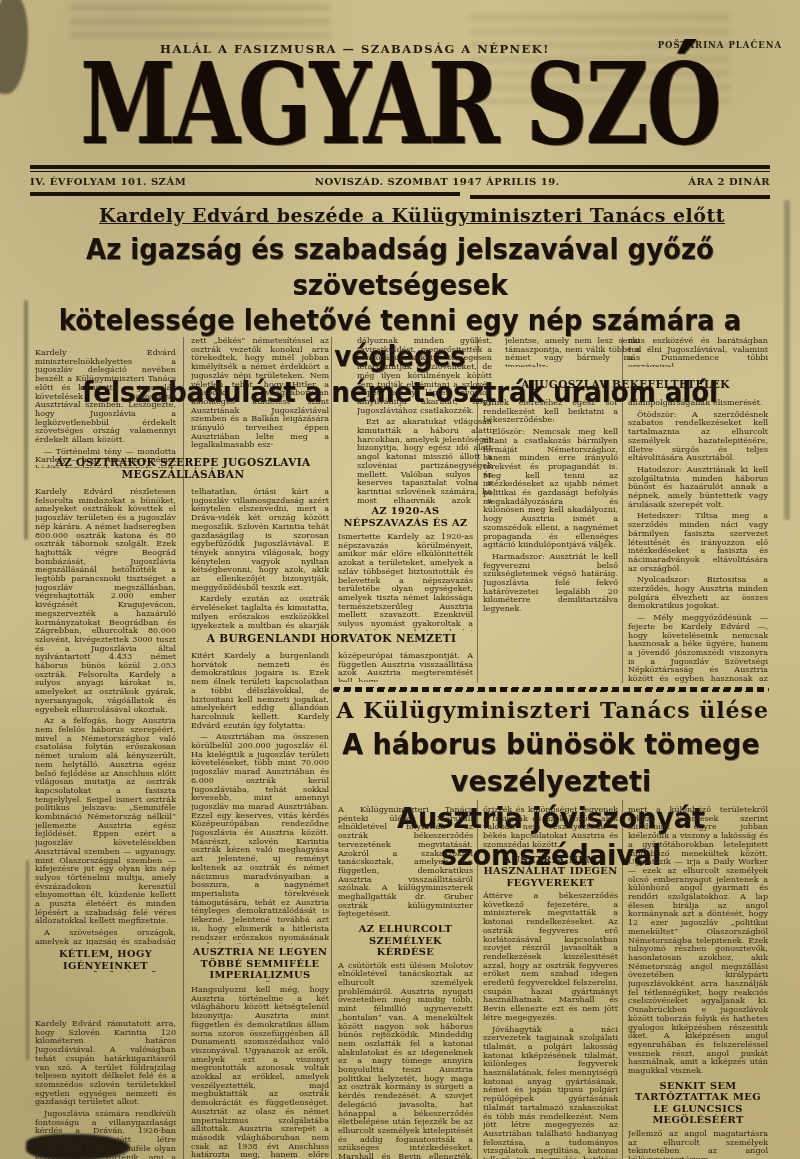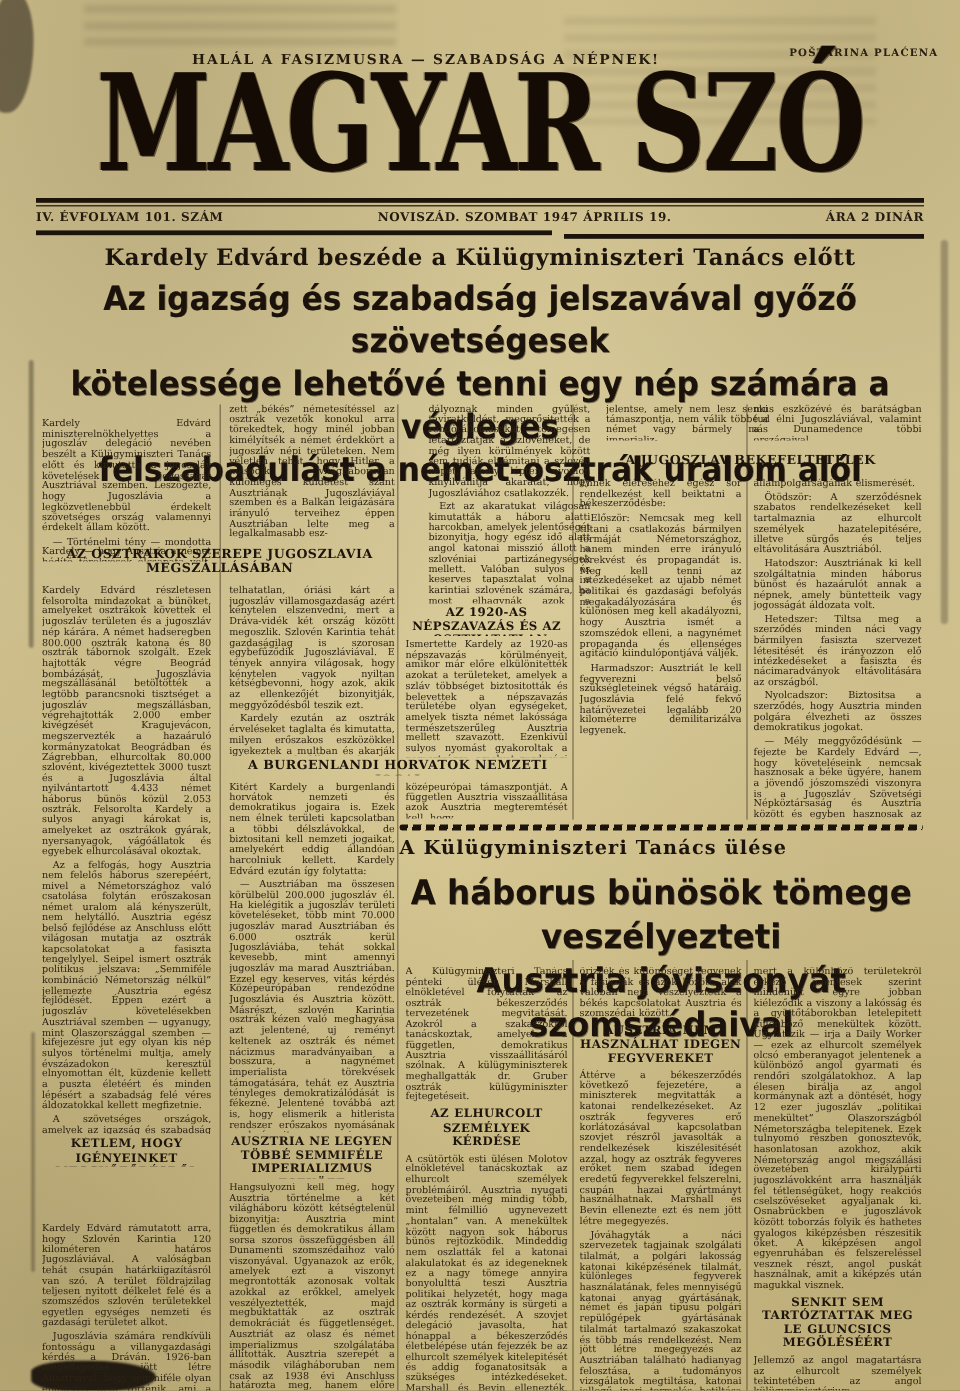--- a/index.html
+++ b/index.html
@@ -23,38 +23,38 @@
   .masthead{position:absolute;left:0;top:48px;width:800px;text-align:center;
     font-family:"DejaVu Serif",serif;font-weight:bold;font-size:86px;line-height:86px;
     color:#19110a;transform:scaleY(1.30);transform-origin:top center;
     letter-spacing:-2px;text-shadow:1px 1px 0 rgba(25,17,10,.55),-1px 0 0 rgba(25,17,10,.35);
     filter:blur(.3px) contrast(1.05);}
   .rule{position:absolute;background:#1c140b;}
   .dateline{position:absolute;left:30px;top:176px;width:740px;display:flex;
     justify-content:space-between;font-weight:bold;font-size:10px;color:#241b0e;text-align:center;}
   .dateline .c{letter-spacing:.5px;}
   
-  .kicker{position:absolute;left:40px;top:204px;width:720px;text-align:center;
-    font-weight:bold;font-size:19px;letter-spacing:.5px;color:#1d150c;}
+  .kicker{position:absolute;left:52px;top:204px;width:720px;text-align:center;
+    font-weight:bold;font-size:19px;letter-spacing:.5px;color:#1d150c;text-decoration:underline;}
   .headline{position:absolute;left:20px;top:232px;width:760px;text-align:center;
     font-family:"DejaVu Sans",sans-serif;font-weight:bold;font-size:26px;line-height:33px;
     color:#1b130b;transform:scaleY(1.08);transform-origin:top center;
     text-shadow:.6px .6px 0 rgba(27,19,11,.5);filter:blur(.2px);}
   
   .col{position:absolute;font-size:8px;line-height:8.7px;text-align:justify;
     color:#2d2314;overflow:hidden;word-spacing:.5px;}
   .col p{margin:0 0 3px 0;text-indent:9px;}
   .col p.noind{text-indent:0;}
   .sub{position:absolute;text-align:center;font-weight:bold;color:#1d150c;
     font-size:10.5px;line-height:11.5px;letter-spacing:.4px;overflow:hidden;}
   .vline{position:absolute;width:1px;background:rgba(45,35,18,.55);}
   .chain{position:absolute;height:5px;
     background:repeating-linear-gradient(100deg,#1c140b 0 7px,transparent 7px 11px);
     border-radius:2px;}
-  .kicker2{position:absolute;text-align:left;font-weight:bold;font-size:16px;
+  .kicker2{position:absolute;text-align:right;font-weight:bold;font-size:22px;
     color:#1c140b;letter-spacing:1px;}
   .head2{position:absolute;text-align:center;font-family:"DejaVu Sans",sans-serif;
     font-weight:bold;font-size:27px;line-height:35px;color:#1b130b;
     transform:scaleY(1.05);transform-origin:top center;text-shadow:.5px .5px 0 rgba(27,19,11,.5);}
   
   .blot{position:absolute;background:#16100a;filter:blur(1px);}
   .ghost{position:absolute;background:
       repeating-linear-gradient(180deg,rgba(40,30,15,.22) 0 7px,transparent 7px 14px);
     filter:blur(2.2px);opacity:.5;}
 </style>
@@ -154,21 +154,21 @@
     <p>Harmadszor: Ausztriát le kell fegyverezni belső szükségleteinek végső határáig. Jugoszlávia felé fekvő határövezetei legalább 20 kilométerre demilitarizálva legyenek.</p>
 
   </div>
 
   <div class="col" style="left:628px;top:337px;width:140px;height:30px;">
     <p class="noind">mus eszközévé és barátságban tud élni Jugoszláviával, valamint a Dunamedence többi országaival.</p>
   </div>
   <div class="col" style="left:628px;top:399px;width:140px;height:284px;">
     <p class="noind">állampolgárságának elismerését.</p>
     <p>Ötödször: A szerződésnek szabatos rendelkezéseket kell tartalmaznia az elhurcolt személyek hazatelepitésére, illetve sürgős és teljes eltávolitására Ausztriából.</p>
-    <p>Hatodszor: Ausztriának ki kell szolgáltatnia minden háborus bünöst és hazaárulót annak a népnek, amely büntetteik vagy jogosságát áldozata volt.</p>
+    <p>Hatodszor: Ausztriának ki kell szolgáltatnia minden háborus bünöst és hazaárulót annak a népnek, amely büntetteik vagy árulásaik szerepét volt.</p>
     <p>Hetedszer: Tiltsa meg a szerződés minden náci vagy bármilyen fasiszta szervezet létesitését és irányozzon elő intézkedéseket a fasiszta és nácimaradványok eltávolitására az országból.</p>
     <p>Nyolcadszor: Biztositsa a szerződés, hogy Ausztria minden polgára élvezheti az összes demokratikus jogokat.</p>
     <p>— Mély meggyőződésünk — fejezte be Kardely Edvárd —, hogy követeléseink nemcsak hasznosak a béke ügyére, hanem a jövendő jószomszédi viszonyra is a Jugoszláv Szövetségi Népköztársaság és Ausztria között és egyben hasznosak az osztrák nép számára.</p>
   </div>
 
   <div class="chain" style="left:333px;top:687px;width:436px;"></div>
   <div class="kicker2" style="left:333px;top:697px;width:436px;">A Külügyminiszteri Tanács ülése</div>
   <div class="head2" style="left:325px;top:726px;width:452px;">
     <div>A háborus bünösök tömege veszélyezteti</div>
     <div>Ausztria jóviszonyát szomszédaival</div>

